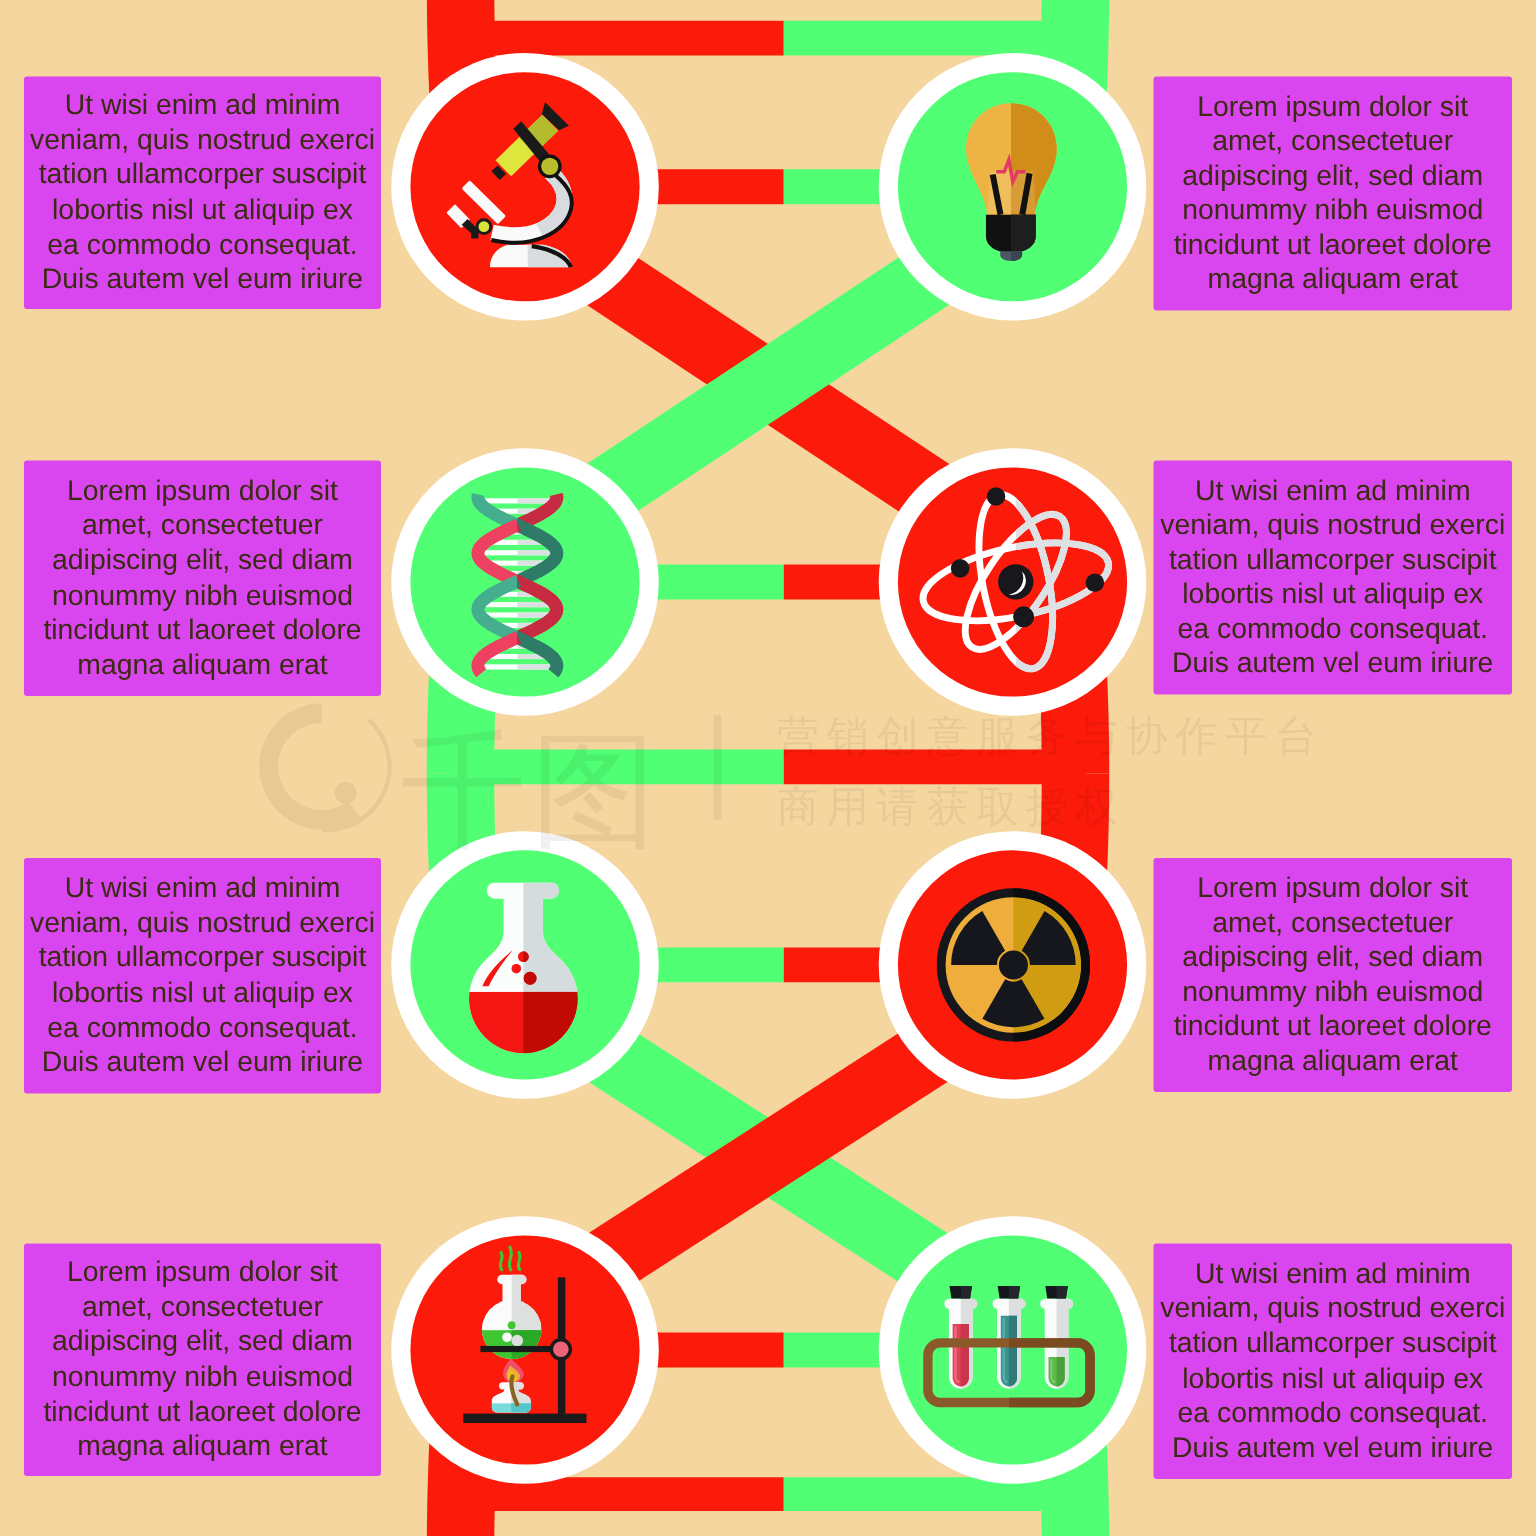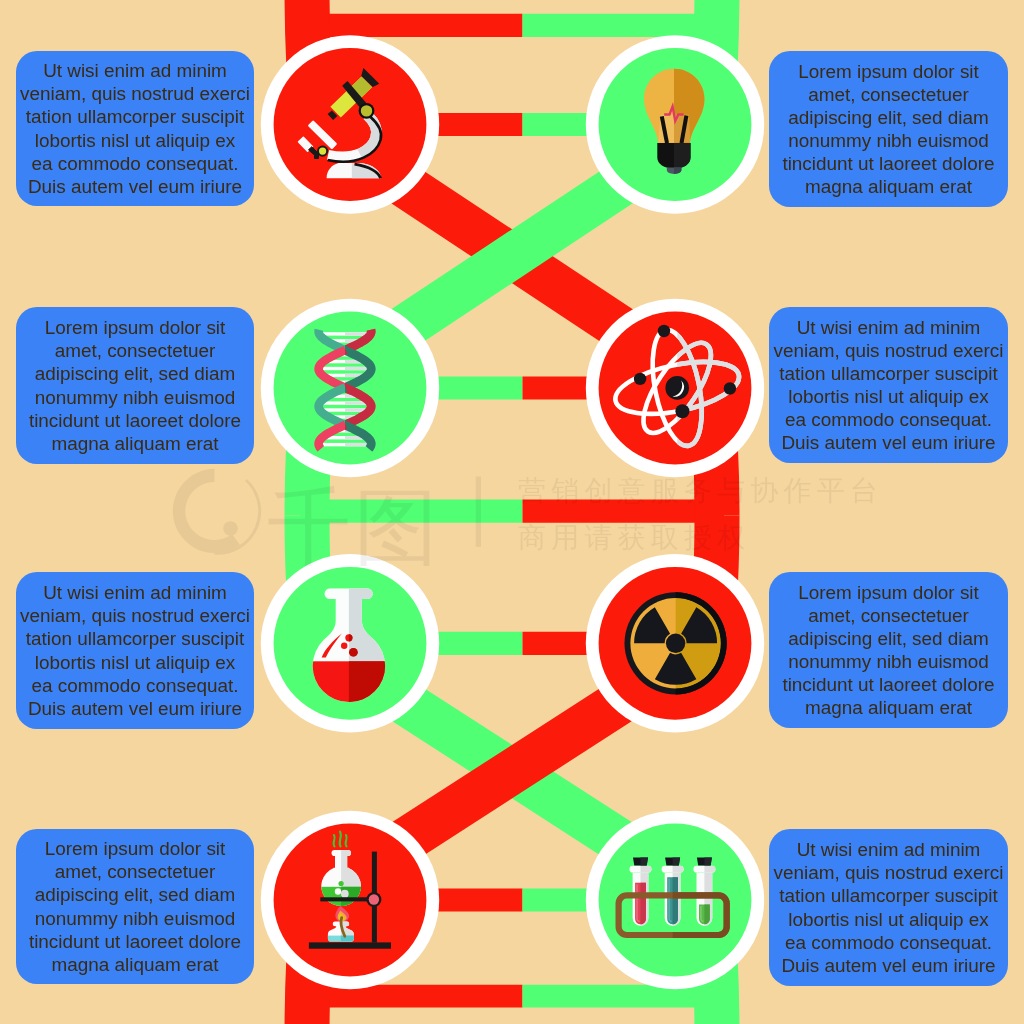--- a/index.html
+++ b/index.html
@@ -1,21 +1,21 @@
 <!DOCTYPE html>
 <html><head>
 <meta charset="utf-8">
 <title>DNA Science Infographic</title>
 <style>
   html,body{margin:0;padding:0;}
   body{width:1024px;height:1024px;overflow:hidden;background:#F5D69F;
        font-family:"Liberation Sans",sans-serif;}
   #stage{position:relative;width:1024px;height:1024px;overflow:hidden;}
   .layer{position:absolute;left:0;top:0;width:1024px;height:1024px;}
-  .textbox{position:absolute;background:#3b82f6;border-radius:21px;
+  .textbox{position:absolute;background:#d946ef;border-radius:2px;
            color:#3B2B12;font-size:18.9px;line-height:23.1px;text-align:center;
            display:flex;align-items:center;justify-content:center;}
   .textbox > span{display:block;padding:0;width:100%;}
   .ln{display:block;white-space:nowrap;}
   .tb-l1{left:16px;top:51px;width:238px;height:155px;}
   .tb-r1{left:769px;top:51px;width:239px;height:156px;}
   .tb-l2{left:16px;top:307px;width:238px;height:157px;}
   .tb-r2{left:769px;top:307px;width:239px;height:156px;}
   .tb-l3{left:16px;top:572px;width:238px;height:157px;}
   .tb-r3{left:769px;top:572px;width:239px;height:156px;}

